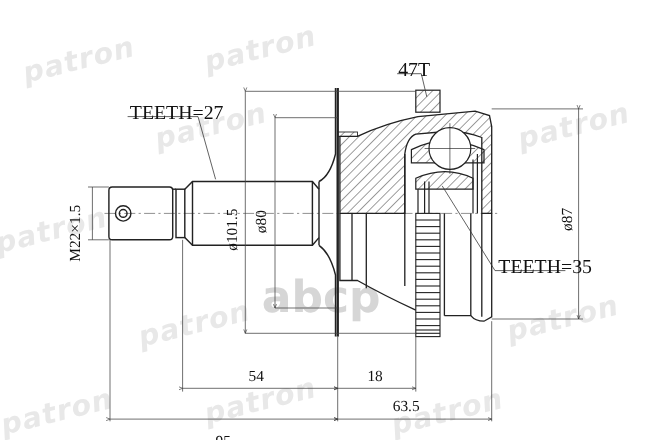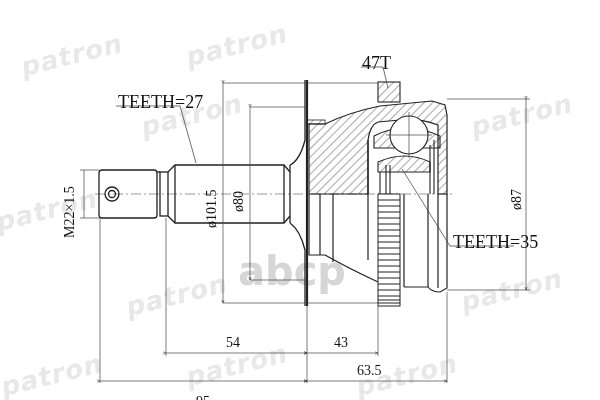--- a/index.html
+++ b/index.html
@@ -157,15 +157,15 @@
 </svg>
 
 <div class="lbl" style="left:118px;top:93px;">TEETH=27</div>
 <div class="lbl" style="left:362px;top:54px;">47T</div>
 <div class="lbl" style="left:453px;top:233px;">TEETH=35</div>
 <div class="lbl lbl-big vert" style="left:63px;top:238px;">M22×1.5</div>
 <div class="lbl lbl-big vert" style="left:205px;top:228px;">ø101.5</div>
 <div class="lbl lbl-big vert" style="left:232px;top:212px;">ø80</div>
 <div class="lbl lbl-big vert" style="left:510px;top:210px;">ø87</div>
 <div class="lbl lbl-big" style="left:226px;top:336px;">54</div>
-<div class="lbl lbl-big" style="left:334px;top:336px;">43</div>
+<div class="lbl lbl-big" style="left:334px;top:336px;">18</div>
 <div class="lbl lbl-big" style="left:196px;top:364px;margin-top:31px;">95</div>
 <div class="lbl lbl-big" style="left:357px;top:364px;text-align:right;">63.5</div>
 
 </body></html>

